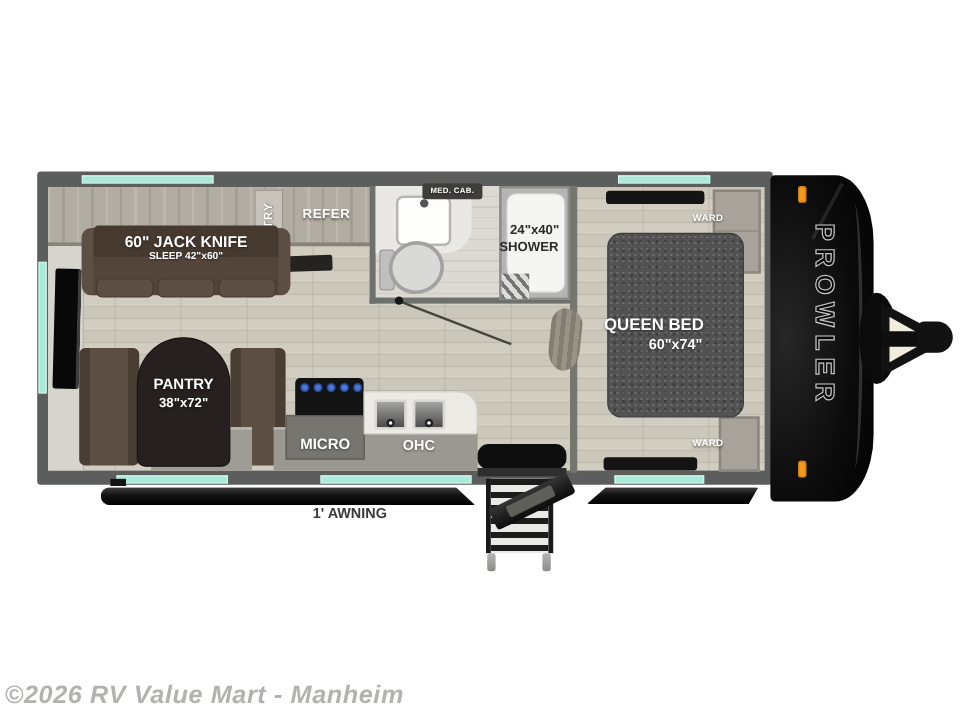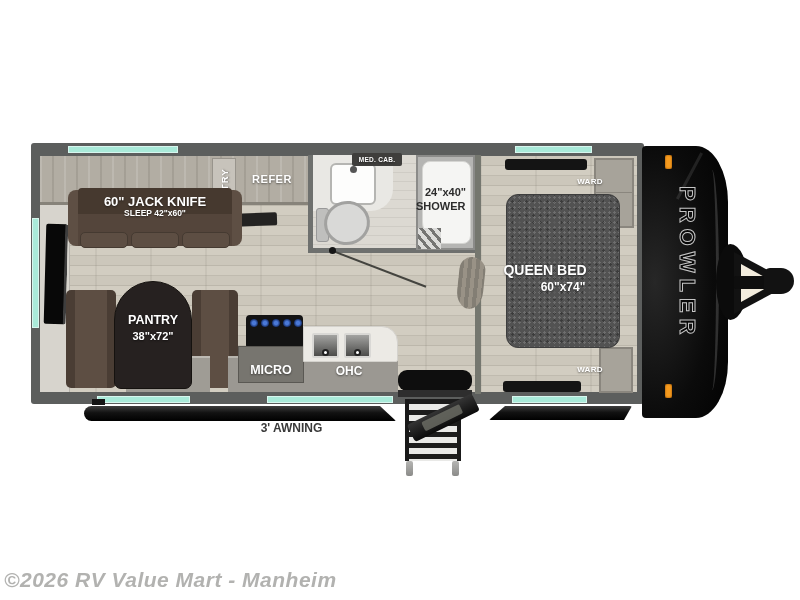--- a/index.html
+++ b/index.html
@@ -115,21 +115,21 @@
   <div class="a win" style="left:68px;top:146px;width:110px;height:7px;"></div>
   <div class="a win" style="left:515px;top:146px;width:77px;height:7px;"></div>
   <div class="a win" style="left:32px;top:218px;width:7px;height:110px;"></div>
   <div class="a win" style="left:97px;top:396px;width:93px;height:7px;"></div>
   <div class="a win" style="left:267px;top:396px;width:126px;height:7px;"></div>
   <div class="a win" style="left:512px;top:396px;width:75px;height:7px;"></div>
   <div class="a" style="left:92px;top:399px;width:13px;height:6px;background:#141414;"></div>
 
   <div class="a awn" style="left:84px;top:406px;width:312px;height:15px;border-radius:8px 2px 2px 8px;clip-path:polygon(0 0,calc(100% - 16px) 0,100% 100%,0 100%);"></div>
   <div class="a awn" style="left:489px;top:406px;width:143px;height:14px;border-radius:2px;clip-path:polygon(16px 0,100% 0,calc(100% - 8px) 100%,0 100%);"></div>
-  <div class="lb lbd" style="left:234px;top:422px;width:115px;font-size:12px;color:#3a3a3a;">3' AWNING</div>
+  <div class="lb lbd" style="left:234px;top:422px;width:115px;font-size:12px;color:#3a3a3a;">1' AWNING</div>
 
   <div class="a" style="left:405px;top:399px;width:56px;height:62px;border-left:4px solid #191919;border-right:4px solid #191919;background:repeating-linear-gradient(180deg,#1c1c1c 0 5px,#e9e9e7 5px 11px);"></div>
   <div class="a" style="left:406px;top:461px;width:7px;height:15px;background:linear-gradient(180deg,#b5b5b3,#8b8b89);border-radius:2px;"></div>
   <div class="a" style="left:452px;top:461px;width:7px;height:15px;background:linear-gradient(180deg,#b5b5b3,#8b8b89);border-radius:2px;"></div>
   <div class="a" style="left:411px;top:424px;width:72px;height:19px;background:linear-gradient(180deg,#353535,#0b0b0b);border-radius:3px;transform:rotate(-26deg);transform-origin:left center;">
     <div class="a" style="left:14px;top:4px;width:42px;height:10px;background:#6a6b63;opacity:.85;border-radius:2px;"></div>
   </div>
 
   <div class="a" style="left:642px;top:146px;width:86px;height:272px;background:radial-gradient(120% 90% at 15% 50%, #272727 0%, var(--cap-black,#0b0b0b) 55%, #000 100%);border-radius:4px 32px 32px 4px/4px 56px 56px 4px;"></div>
   <div class="a" style="left:705px;top:170px;width:14px;height:220px;border-right:3px solid rgba(255,255,255,.16);border-radius:50%;"></div>

